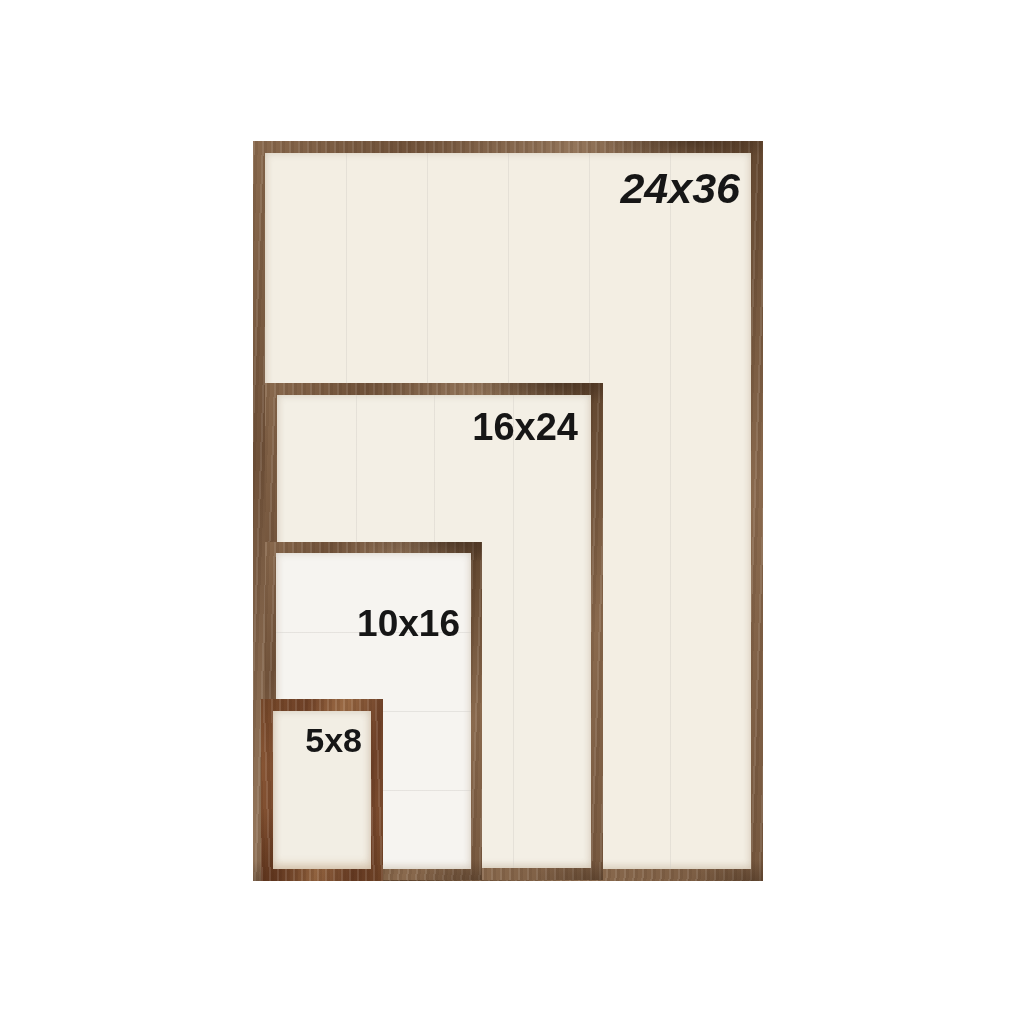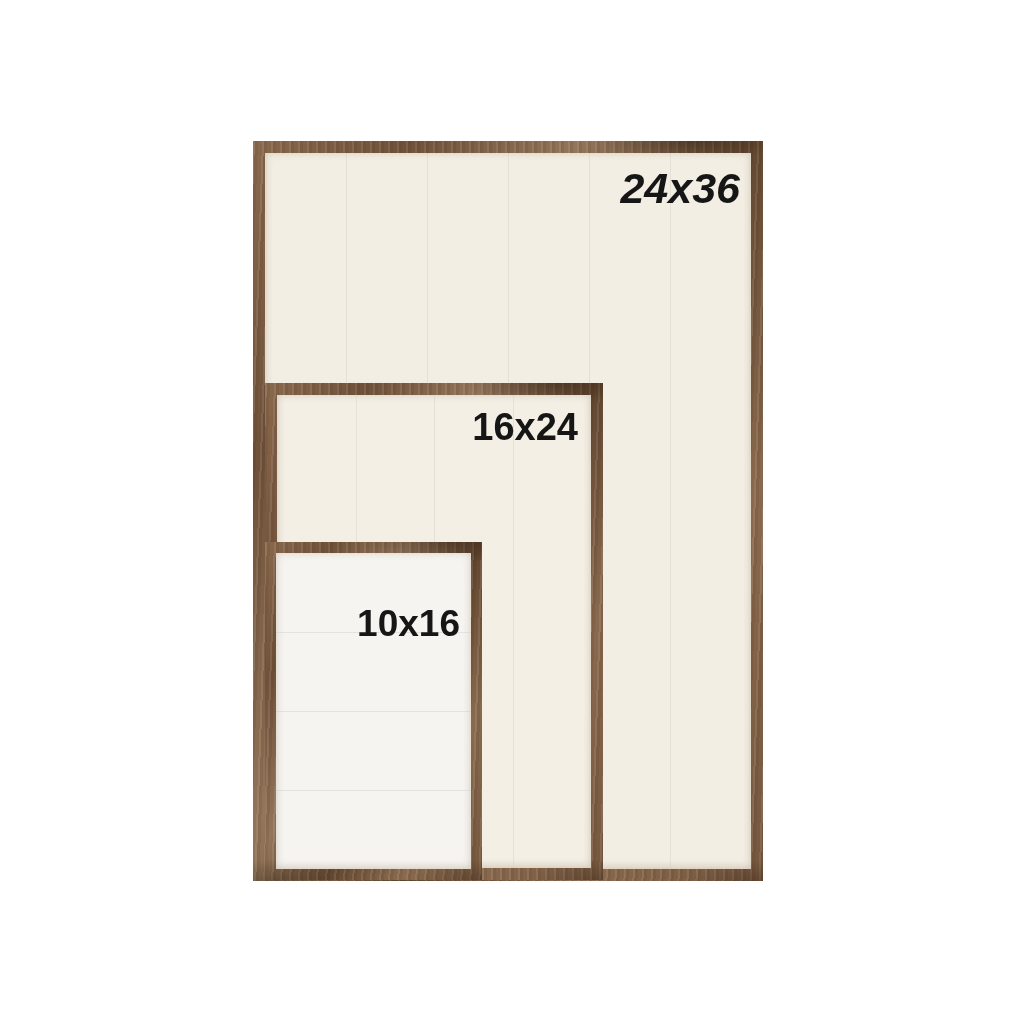--- a/index.html
+++ b/index.html
@@ -79,14 +79,19 @@
 
   <div class="frame wood f-10x16">
     <div class="board">
       <span class="seam h" style="top:25%"></span>
       <span class="seam h" style="top:50%"></span>
       <span class="seam h" style="top:75%"></span>
       <span class="size-label">10x16</span>
     </div>
   </div>
 
+  <div class="frame wood f-5x8">
+    <div class="board">
+      <span class="size-label">5x8</span>
+    </div>
+  </div>
 
 </div>
 
 </body></html>

